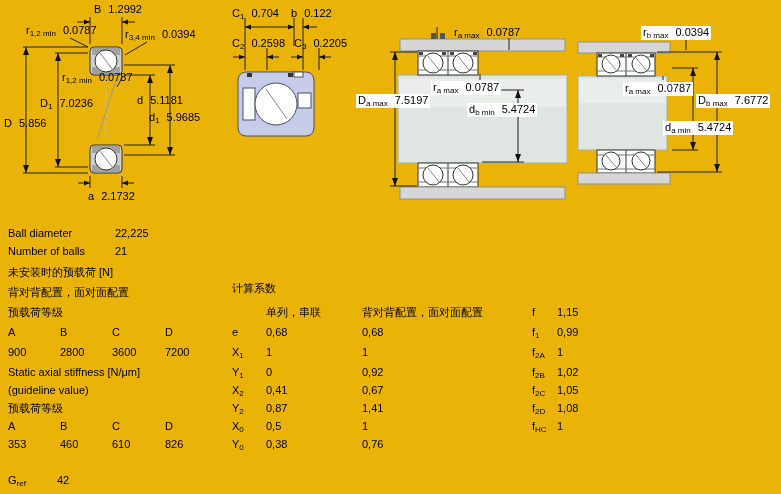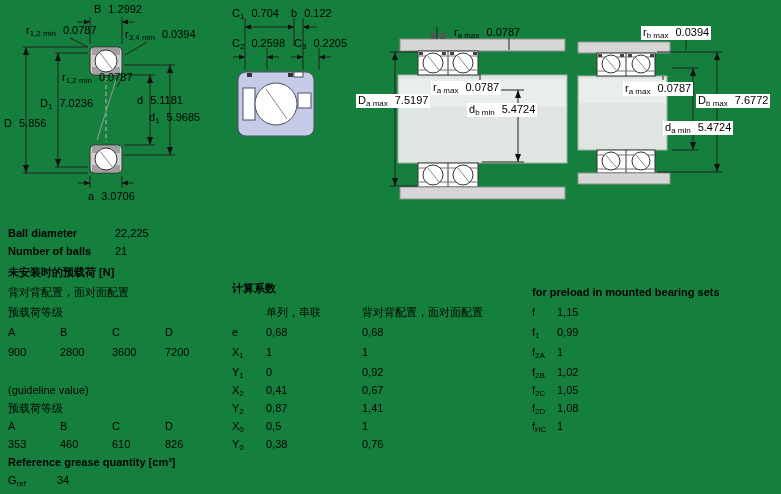--- a/index.html
+++ b/index.html
@@ -1,20 +1,20 @@
 <!DOCTYPE html>
 <html><head>
 <meta charset="utf-8">
 <style>
 *{margin:0;padding:0;box-sizing:border-box}
 html,body{width:781px;height:494px;background:#fff;font-family:"Liberation Sans",sans-serif}
-.page{position:relative;width:781px;height:494px;background:#15803d;overflow:hidden;color:#000}
+.page{position:relative;width:781px;height:494px;background:#eab308;overflow:hidden;color:#000}
 .art{position:absolute;left:0;top:0}
 .t{position:absolute;font-size:11px;line-height:13px;white-space:nowrap}
-.b{font-weight:bold}
+.b{font-weight:normal}
 .dim{position:absolute;font-size:11px;line-height:13px;white-space:nowrap}
 .dim .v{margin-left:7px}
 sub{font-size:8px;line-height:8px;vertical-align:-2px}
 .bg{background:#fff;padding:0 2px}
 </style>
 </head>
 <body>
 
 <div class="page">
 
@@ -205,21 +205,21 @@
   </svg>
 
   <span class="dim" style="left:94px;top:3px"><span><span>B</span><sub></sub></span><span class="v">1.2992</span></span>
   <span class="dim" style="left:26px;top:24px"><span><span>r</span><sub>1,2 min</sub></span><span class="v">0.0787</span></span>
   <span class="dim" style="left:125px;top:28px"><span><span>r</span><sub>3,4 min</sub></span><span class="v">0.0394</span></span>
   <span class="dim" style="left:62px;top:71px"><span><span>r</span><sub>1,2 min</sub></span><span class="v">0.0787</span></span>
   <span class="dim" style="left:40px;top:97px"><span><span>D</span><sub>1</sub></span><span class="v">7.0236</span></span>
   <span class="dim" style="left:137px;top:94px"><span><span>d</span><sub></sub></span><span class="v">5.1181</span></span>
   <span class="dim" style="left:4px;top:117px"><span><span>D</span><sub></sub></span><span class="v">5.856</span></span>
   <span class="dim" style="left:149px;top:111px"><span><span>d</span><sub>1</sub></span><span class="v">5.9685</span></span>
-  <span class="dim" style="left:88px;top:190px"><span><span>a</span><sub></sub></span><span class="v">3.0706</span></span>
+  <span class="dim" style="left:88px;top:190px"><span><span>a</span><sub></sub></span><span class="v">2.1732</span></span>
 
   <span class="dim" style="left:232px;top:7px"><span><span>C</span><sub>1</sub></span><span class="v">0.704</span></span>
   <span class="dim" style="left:291px;top:7px"><span><span>b</span><sub></sub></span><span class="v">0.122</span></span>
   <span class="dim" style="left:232px;top:37px"><span><span>C</span><sub>2</sub></span><span class="v">0.2598</span></span>
   <span class="dim" style="left:294px;top:37px"><span><span>C</span><sub>3</sub></span><span class="v">0.2205</span></span>
 
   <span class="dim" style="left:454px;top:26px"><span><span>r</span><sub>a max</sub></span><span class="v">0.0787</span></span>
   <span class="dim bg" style="left:356px;top:94px"><span><span>D</span><sub>a max</sub></span><span class="v">7.5197</span></span>
   <span class="dim bg" style="left:431px;top:81px"><span><span>r</span><sub>a max</sub></span><span class="v">0.0787</span></span>
   <span class="dim bg" style="left:467px;top:103px"><span><span>d</span><sub>b min</sub></span><span class="v">5.4724</span></span>
@@ -239,34 +239,34 @@
   <span class="t" style="left:8px;top:306px">预载荷等级</span>
   <span class="t" style="left:8px;top:326px">A</span>
   <span class="t" style="left:60px;top:326px">B</span>
   <span class="t" style="left:112px;top:326px">C</span>
   <span class="t" style="left:165px;top:326px">D</span>
   <span class="t" style="left:8px;top:346px">900</span>
   <span class="t" style="left:60px;top:346px">2800</span>
   <span class="t" style="left:112px;top:346px">3600</span>
   <span class="t" style="left:165px;top:346px">7200</span>
 
+  <span class="t b" style="left:8px;top:366px">Static axial stiffness [N/μm]</span>
   <span class="t" style="left:8px;top:384px">(guideline value)</span>
   <span class="t" style="left:8px;top:402px">预载荷等级</span>
   <span class="t" style="left:8px;top:420px">A</span>
   <span class="t" style="left:60px;top:420px">B</span>
   <span class="t" style="left:112px;top:420px">C</span>
   <span class="t" style="left:165px;top:420px">D</span>
   <span class="t" style="left:8px;top:438px">353</span>
   <span class="t" style="left:60px;top:438px">460</span>
   <span class="t" style="left:112px;top:438px">610</span>
   <span class="t" style="left:165px;top:438px">826</span>
 
-  <span class="t b" style="left:8px;top:456px">Reference grease quantity [cm³]</span>
   <span class="t" style="left:8px;top:474px"><span>G</span><sub>ref</sub></span>
-  <span class="t" style="left:57px;top:474px">34</span>
+  <span class="t" style="left:57px;top:474px">42</span>
 
   <span class="t b" style="left:232px;top:282px">计算系数</span>
   <span class="t" style="left:266px;top:306px">单列，串联</span>
   <span class="t" style="left:362px;top:306px">背对背配置，面对面配置</span>
 
   <span class="t" style="left:232px;top:326px"><span>e</span><sub></sub></span>
   <span class="t" style="left:266px;top:326px">0,68</span>
   <span class="t" style="left:362px;top:326px">0,68</span>
 
   <span class="t" style="left:232px;top:346px"><span>X</span><sub>1</sub></span>
@@ -286,21 +286,20 @@
   <span class="t" style="left:362px;top:402px">1,41</span>
 
   <span class="t" style="left:232px;top:420px"><span>X</span><sub>0</sub></span>
   <span class="t" style="left:266px;top:420px">0,5</span>
   <span class="t" style="left:362px;top:420px">1</span>
 
   <span class="t" style="left:232px;top:438px"><span>Y</span><sub>0</sub></span>
   <span class="t" style="left:266px;top:438px">0,38</span>
   <span class="t" style="left:362px;top:438px">0,76</span>
 
-  <span class="t b" style="left:532px;top:286px">for preload in mounted bearing sets</span>
 
   <span class="t" style="left:532px;top:306px"><span>f</span><sub></sub></span>
   <span class="t" style="left:557px;top:306px">1,15</span>
   <span class="t" style="left:532px;top:326px"><span>f</span><sub>1</sub></span>
   <span class="t" style="left:557px;top:326px">0,99</span>
   <span class="t" style="left:532px;top:346px"><span>f</span><sub>2A</sub></span>
   <span class="t" style="left:557px;top:346px">1</span>
   <span class="t" style="left:532px;top:366px"><span>f</span><sub>2B</sub></span>
   <span class="t" style="left:557px;top:366px">1,02</span>
   <span class="t" style="left:532px;top:384px"><span>f</span><sub>2C</sub></span>

